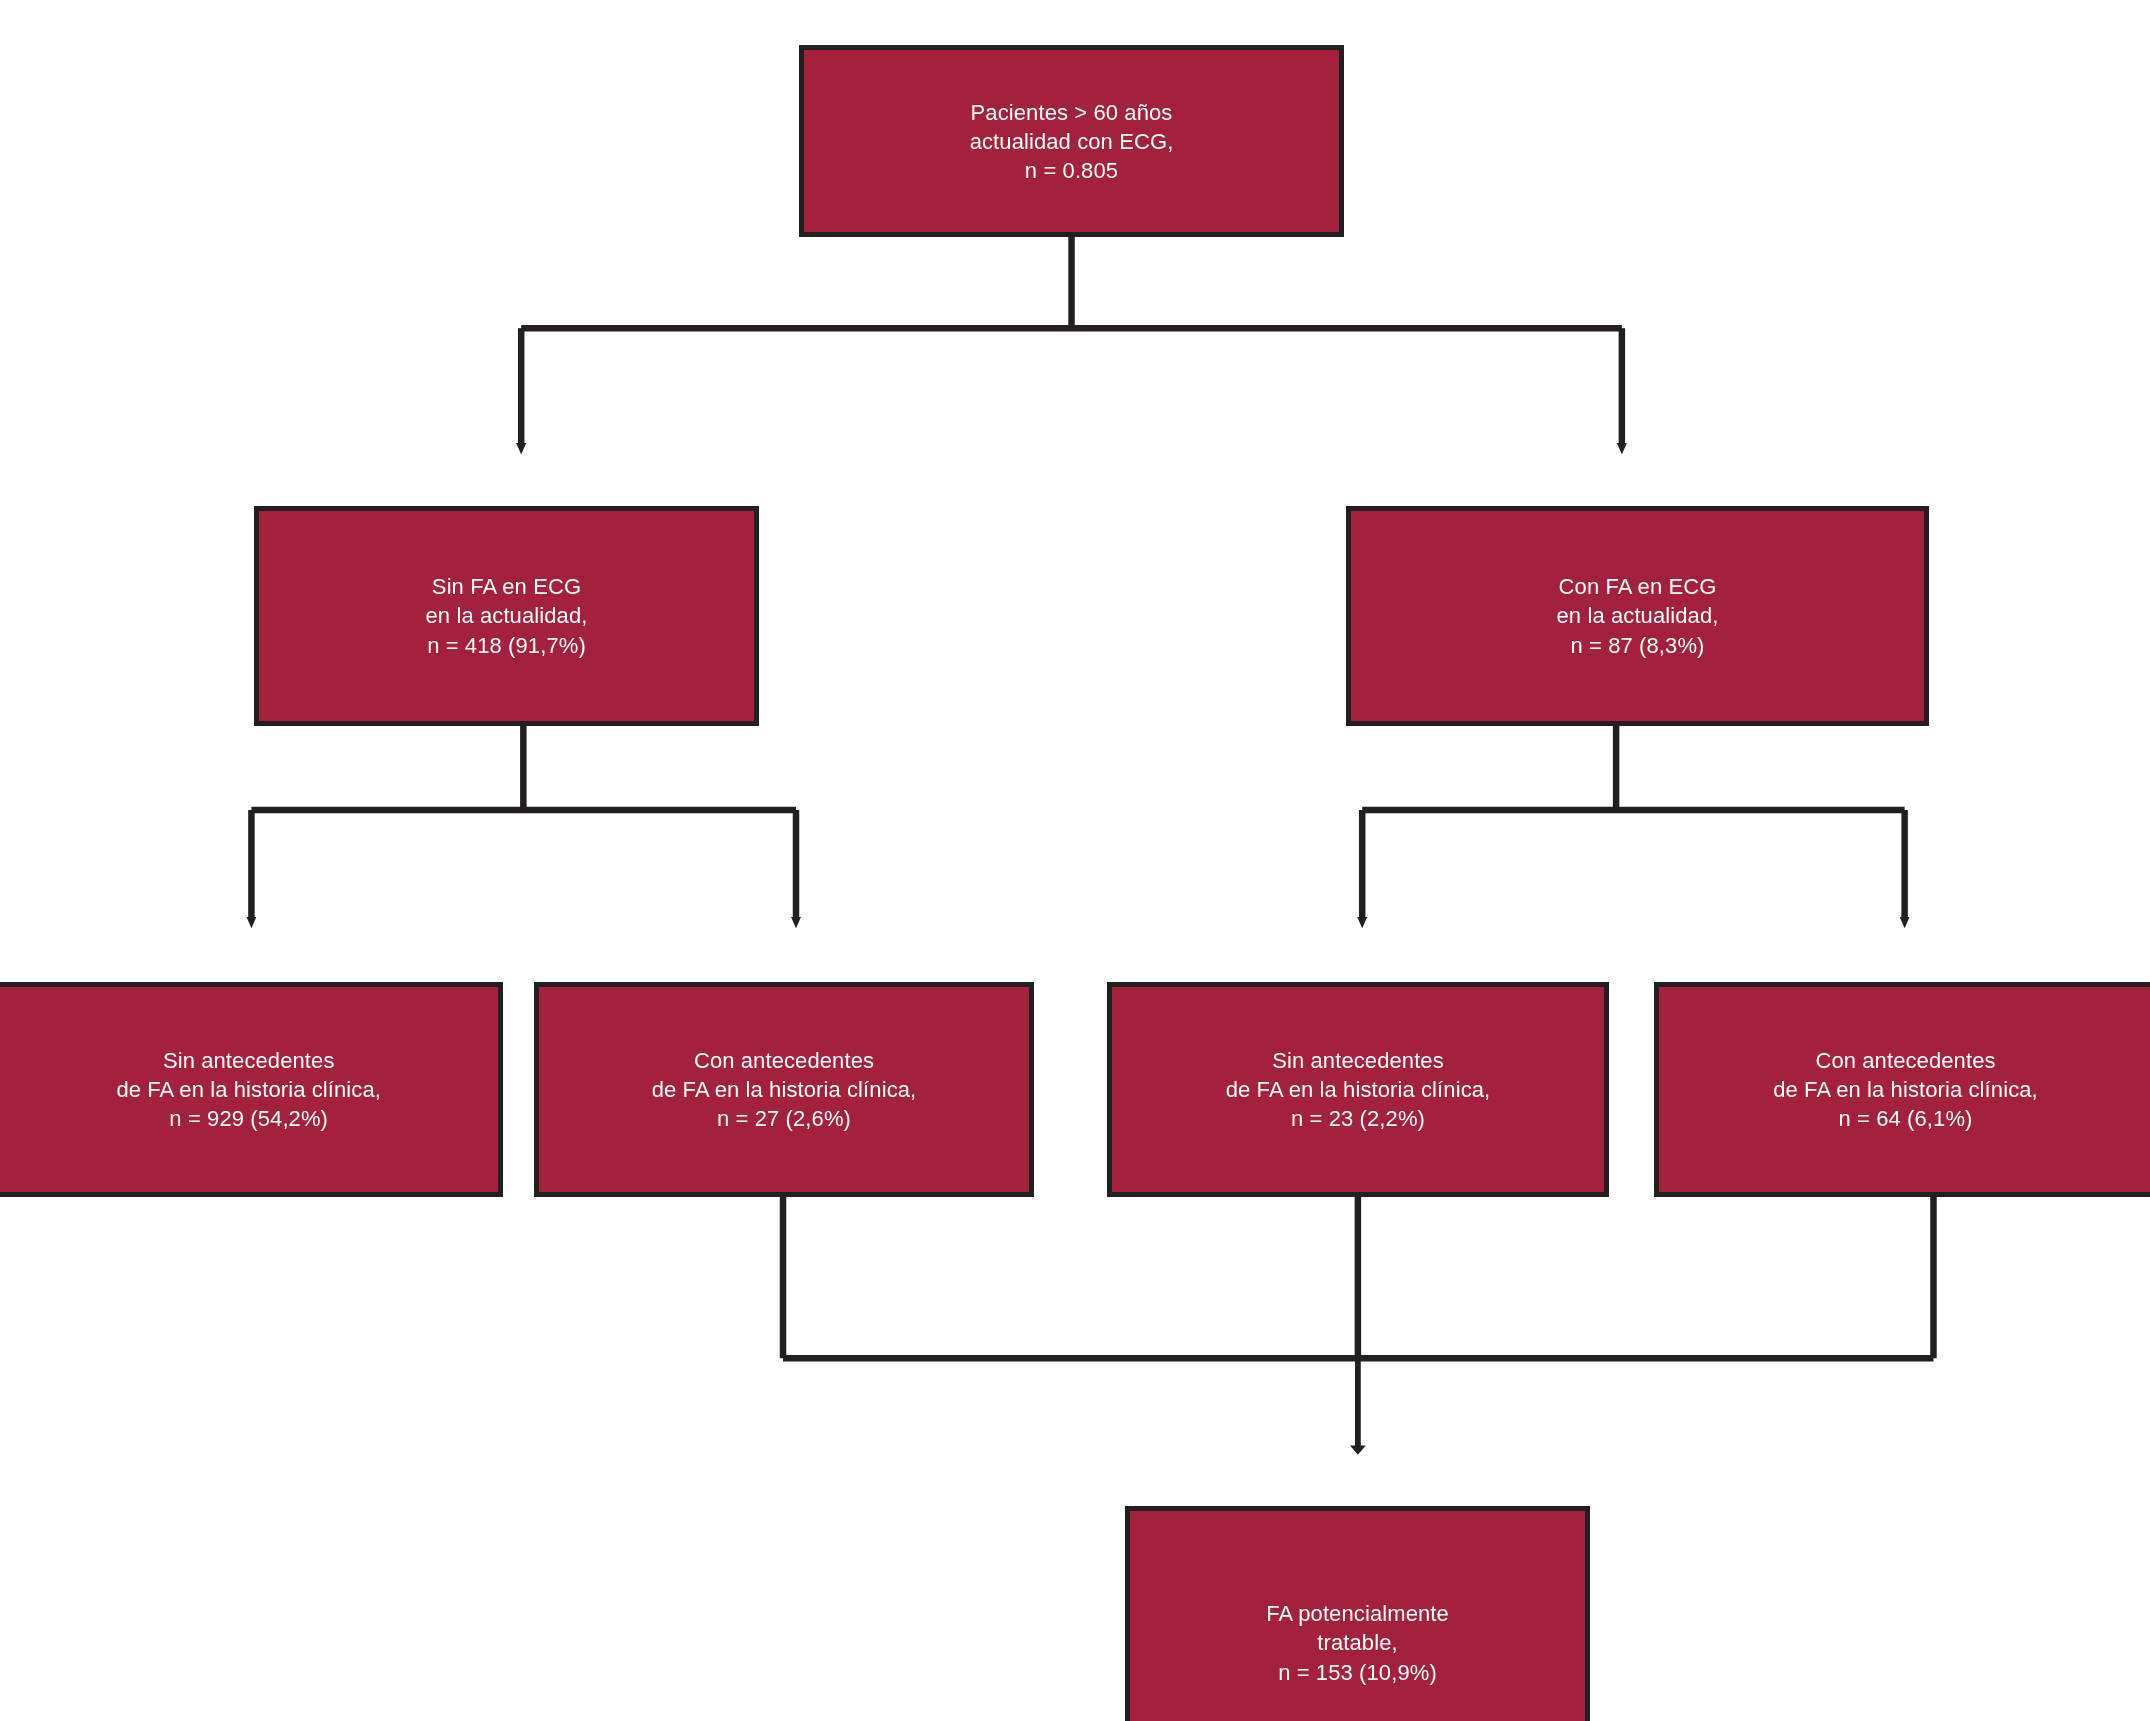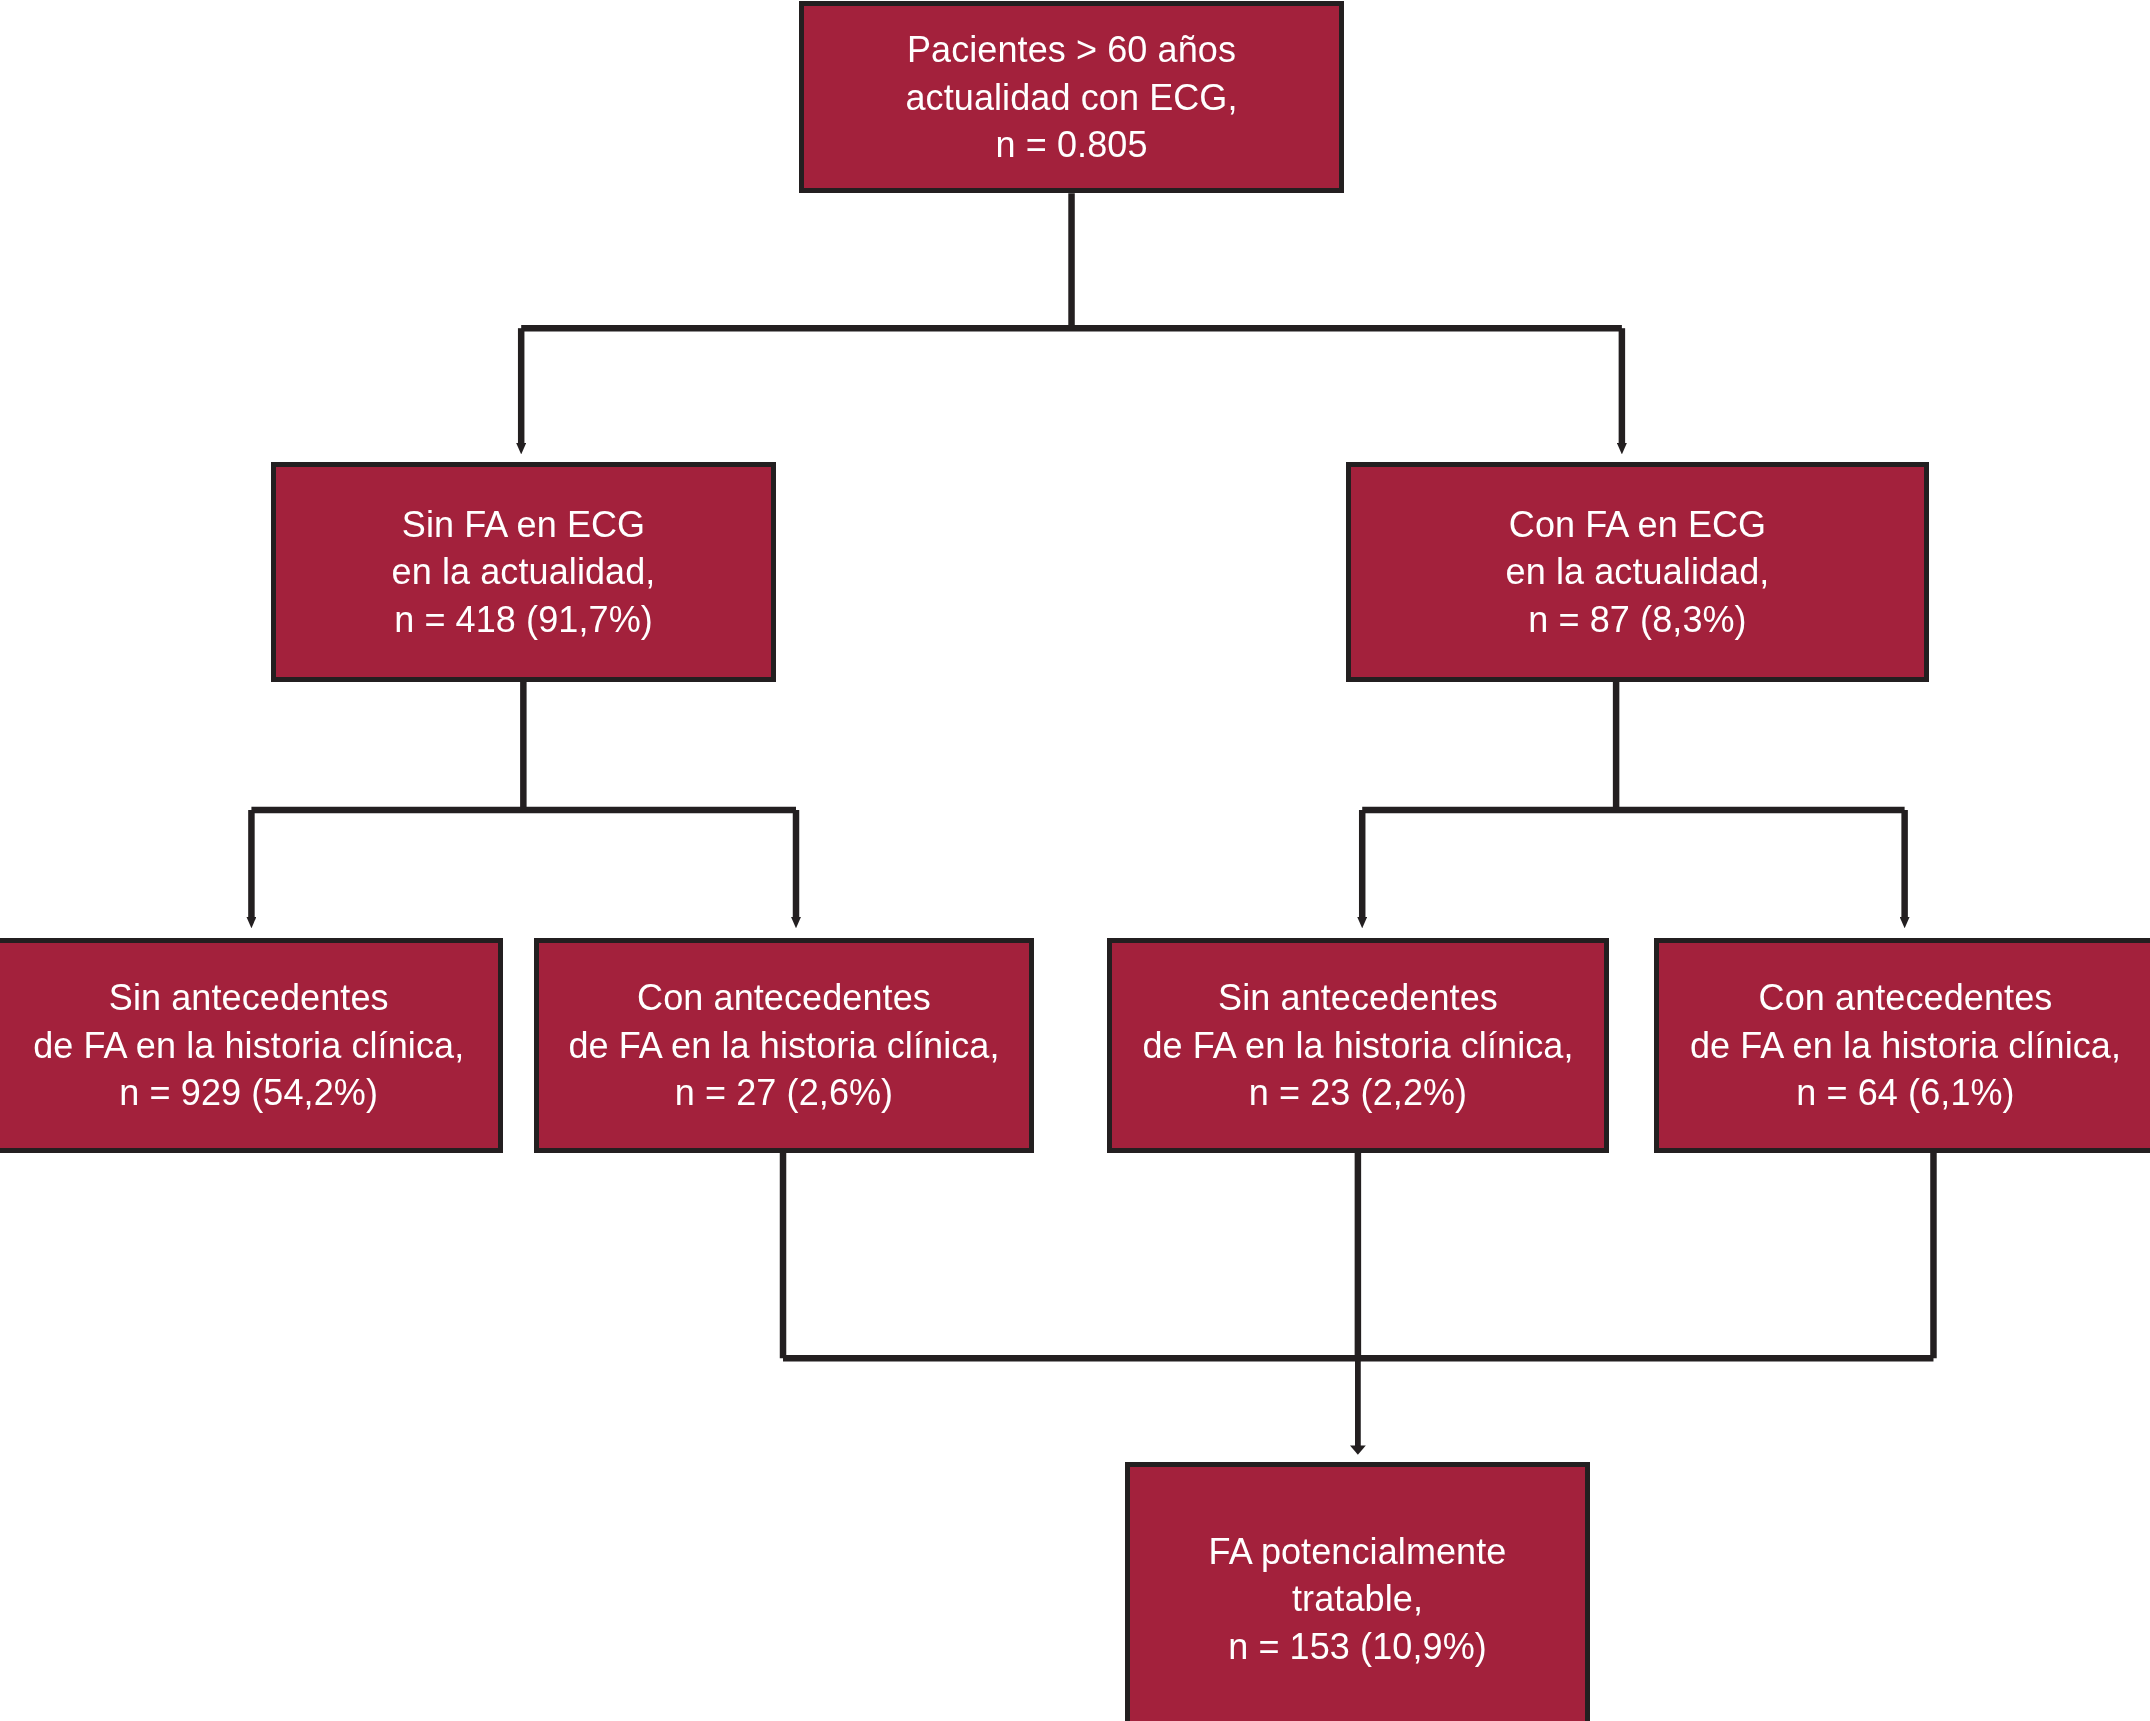--- a/index.html
+++ b/index.html
@@ -20,22 +20,23 @@
     box-sizing: border-box;
     background: #a3213c;
     border: 5px solid #231f20;
     color: #ffffff;
     display: flex;
     flex-direction: column;
     align-items: center;
     justify-content: center;
     text-align: center;
     line-height: 1.32;
-    font-size: 36px;
+    font-size: 22px;
     letter-spacing: 0.1px;
+    margin-top: 44px;
   }
   .node .ln {
     display: block;
     white-space: nowrap;
   }
   svg.links {
     position: absolute;
     left: 0;
     top: 0;
     width: 2151px;
@@ -87,21 +88,21 @@
       <path d="M1882,1883 L1882,2005" stroke="#231f20" stroke-width="8" fill="none" marker-end="url(#ahthin)"></path>
     </g>
   </svg>
 
   <div class="node" style="left:799px; top:1.4px; width:545px; height:192px;">
     <span class="ln">Pacientes &gt; 60 años</span>
     <span class="ln">actualidad con ECG,</span>
     <span class="ln">n = 0.805</span>
   </div>
 
-  <div class="node" style="left:271px; top:462px; width:505px; height:220px;">
+  <div class="node" style="left:254px; top:462px; width:505px; height:220px;">
     <span class="ln">Sin FA en ECG</span>
     <span class="ln">en la actualidad,</span>
     <span class="ln">n = 418 (91,7%)</span>
   </div>
 
   <div class="node" style="left:1346px; top:462px; width:583px; height:220px;">
     <span class="ln">Con FA en ECG</span>
     <span class="ln">en la actualidad,</span>
     <span class="ln">n = 87 (8,3%)</span>
   </div>

